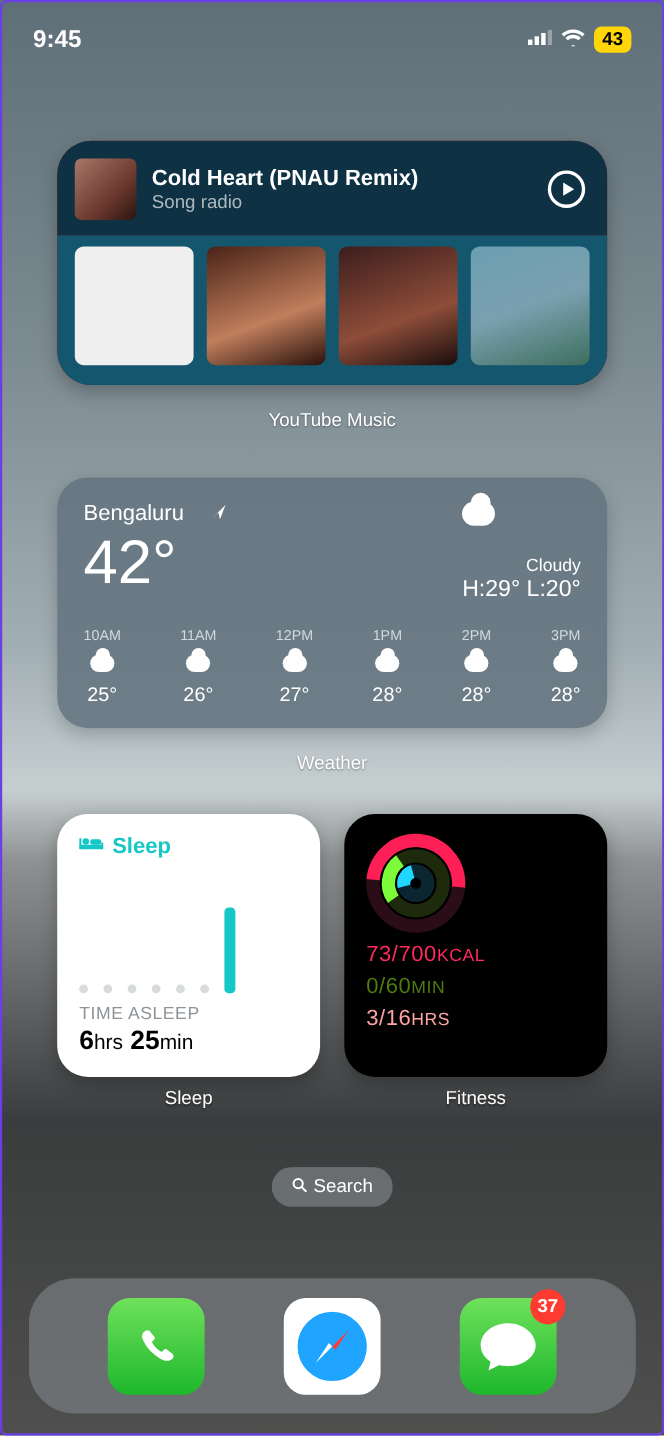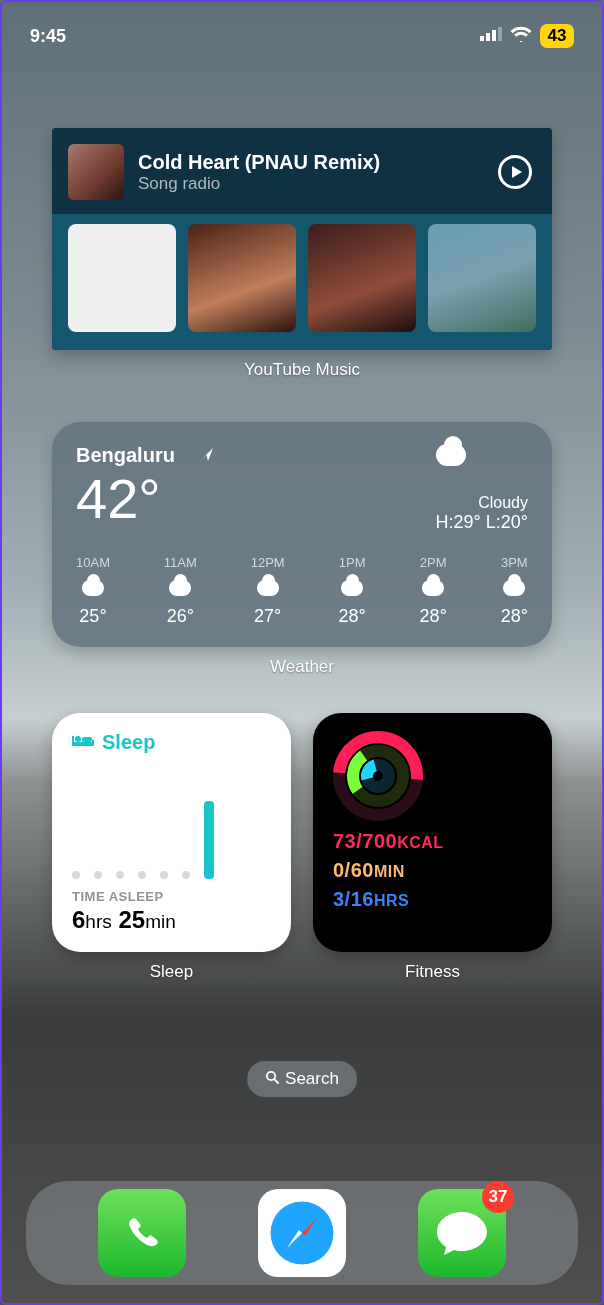--- a/index.html
+++ b/index.html
@@ -18,33 +18,33 @@
     border: 2px solid #6b3fe6;
     border-radius: 6px;
   }
   
   .status-bar {
     position: absolute; top: 0; left: 0; right: 0;
     height: 54px; padding: 14px 28px 0 28px;
     display: flex; justify-content: space-between; align-items: center;
     color: #fff;
   }
-  .status-time { font-size: 18px; font-weight: 600; }
+  .status-time { font-size: 22px; font-weight: 600; }
   .status-right { display: flex; align-items: center; gap: 8px; }
   .battery-pill {
     background: #ffd60a; color: #000; font-weight: 600;
     font-size: 17px; padding: 2px 6px; border-radius: 7px;
     min-width: 34px; text-align: center;
   }
   
   .widgets { position: absolute; top: 126px; left: 50px; right: 50px; }
-  .widget-label { text-align: center; color: #fff; font-size: 17px; margin-top: 10px; text-shadow: 0 1px 2px rgba(0,0,0,.4);}
+  .widget-label { text-align: center; color: #fff; font-size: 17px; margin-top: 22px; text-shadow: 0 1px 2px rgba(0,0,0,.4);}
   
   .yt-widget {
-    background: #7f1d1d; border-radius: 4px; overflow: hidden;
+    background: #7f1d1d; border-radius: 31px; overflow: hidden;
     box-shadow: 0 6px 16px rgba(0,0,0,.25);
   }
   .yt-header {
     display: flex; align-items: center; gap: 14px;
     padding: 16px 20px 14px 16px;
     background: #0e3244;
   }
   .yt-art {
     width: 56px; height: 56px; border-radius: 6px; flex-shrink: 0;
     background: linear-gradient(135deg,#a8786a 0%, #6e3a2f 60%, #2a1410 100%);
@@ -73,25 +73,25 @@
   .th3{background:linear-gradient(160deg,#3c1d1d,#8e4d39 60%,#1a0d0d);}
   .th4{background:linear-gradient(160deg,#6b9fb0,#7aa0b0 50%,#3e6e5d);}
   .widgets-gap-lg { height: 42px; }
   
   .wx-widget {
     background: rgba(100,116,128,.88); backdrop-filter: blur(8px);
     border-radius: 28px; padding: 22px 24px 20px 24px; color: #fff;
     box-shadow: 0 6px 16px rgba(0,0,0,.2);
   }
   .wx-top { display: flex; justify-content: space-between; align-items: flex-start; }
-  .wx-loc { font-size: 20px; font-weight: 700; display:flex; align-items:center; gap:24px;}
+  .wx-loc { font-size: 20px; font-weight: 400; display:flex; align-items:center; gap:24px;}
   .wx-temp { font-size: 56px; font-weight: 300; line-height: 1; margin-top: 4px; }
   .wx-right { text-align: right; }
   .wx-cond { font-size: 16px; margin-top: 28px;}
-  .wx-range { font-size: 18px; }
+  .wx-range { font-size: 21px; }
   .wx-hours { display: flex; justify-content: space-between; margin-top: 22px; }
   .wx-hour { display: flex; flex-direction: column; align-items: center; gap: 10px; font-size: 18px;}
   .wx-hour .hr-label { color: #d2d8dd; font-size: 13px;}
   .wx-hour .hr-temp { font-weight: 500;}
   .cloud-ico { width: 30px; height: 22px; background:#fff; border-radius: 11px; position:relative;}
   .cloud-ico::before{content:"";position:absolute;top:-8px;left:8px;width:18px;height:18px;background:#fff;border-radius:50%;}
   .cloud-sm { width:22px; height:16px;}
   .cloud-sm::before{top:-6px;left:5px;width:13px;height:13px;}
   .widgets-gap-md { height: 36px; }
   
@@ -99,51 +99,51 @@
   .sq-widget {
     flex: 1; aspect-ratio: 1/1; border-radius: 28px; padding: 18px 20px;
     box-shadow: 0 6px 16px rgba(0,0,0,.25);
     display:flex; flex-direction:column;
   }
   .sleep-widget { background: #fff; color: #000; }
   .sleep-hdr { display:flex; align-items:center; gap:8px; color:#17c6c6; font-size:20px; font-weight:600;}
   .sleep-graph { flex:1; display:flex; align-items:flex-end; gap:14px; padding:14px 0 10px 0;}
   .sleep-bar { width:8px; background:#d7dbdd; border-radius:4px; height:8px;}
   .sleep-bar.active { background:#17c6c6; height:78px; width:10px;}
-  .sleep-lbl { color:#8e9398; font-size:13px; letter-spacing:.5px; font-weight:700;}
+  .sleep-lbl { color:#8e9398; font-size:16px; letter-spacing:.5px; font-weight:400;}
   .sleep-val { font-size:24px; margin-top:2px;}
   .sleep-val .n { font-weight:600;}
   .sleep-val .u { font-size:19px; }
   .fit-widget { background:#000; color:#fff; }
   .rings { width:90px; height:90px; position:relative; margin:0 0 6px 0;}
   .rings .ring { position:absolute; border-radius:50%; }
   .ring-o { inset:0; border:12px solid #2a0d16; }
   .ring-m { inset:14px; border:12px solid #1d2a0b; }
   .ring-i { inset:28px; border:12px solid #0b2630; }
   .ring-arc { position:absolute; border-radius:50%;}
   .arc-o { inset:0; border:12px solid transparent; border-top-color:#ff1f57; border-right-color:#ff1f57; transform:rotate(-40deg);}
   .arc-m { inset:14px; border:12px solid transparent; border-top-color:#7dfc3a; transform:rotate(-80deg);}
   .arc-i { inset:28px; border:12px solid transparent; border-top-color:#1fd7ff; transform:rotate(-60deg);}
-  .fit-line { font-size:20px; font-weight:700; letter-spacing:.5px; line-height:1.45;}
-  .fl-move{color:#ff2a5e;} .fl-ex{color:#fdba74;} .fl-stand{color:#3b82f6;}
+  .fit-line { font-size:20px; font-weight:400; letter-spacing:.5px; line-height:1.45;}
+  .fl-move{color:#ff2a5e;} .fl-ex{color:#4d7c0f;} .fl-stand{color:#fca5a5;}
   .fit-line .unit{font-size:16px;}
   .row-labels{display:flex; gap:22px; margin-top:10px;}
   .row-labels > div{flex:1; text-align:center; color:#fff; font-size:17px; text-shadow:0 1px 2px rgba(0,0,0,.4);}
   
   .search-pill {
     position:absolute; bottom: 206px; left:50%; transform:translateX(-50%);
     background: rgba(120,125,128,.75); color:#fff;
     padding: 8px 18px; border-radius: 20px; font-size:17px;
     display:flex; align-items:center; gap:6px;
     backdrop-filter: blur(6px);
   }
   
   .dock {
     position:absolute; left: 24px; right:24px; bottom:18px;
-    height: 104px; border-radius:42px;
+    height: 123px; border-radius:42px;
     background: rgba(130,135,138,.6); backdrop-filter: blur(10px);
     display:flex; justify-content:space-evenly; align-items:center;
   }
   .app-icon { width:88px; height:88px; border-radius:20px; position:relative; display:flex; align-items:center; justify-content:center;}
   .app-phone { background: linear-gradient(#6fe15b,#1db72c);}
   .app-safari { background:#fff;}
   .app-msg { background: linear-gradient(#6fe15b,#1db72c);}
   .badge{position:absolute;top:-8px;right:-8px;background:#ff3b30;color:#fff;border-radius:50%;min-width:32px;height:32px;display:flex;align-items:center;justify-content:center;font-size:17px;font-weight:600;padding:0 4px;}
 </style>
 </head>

